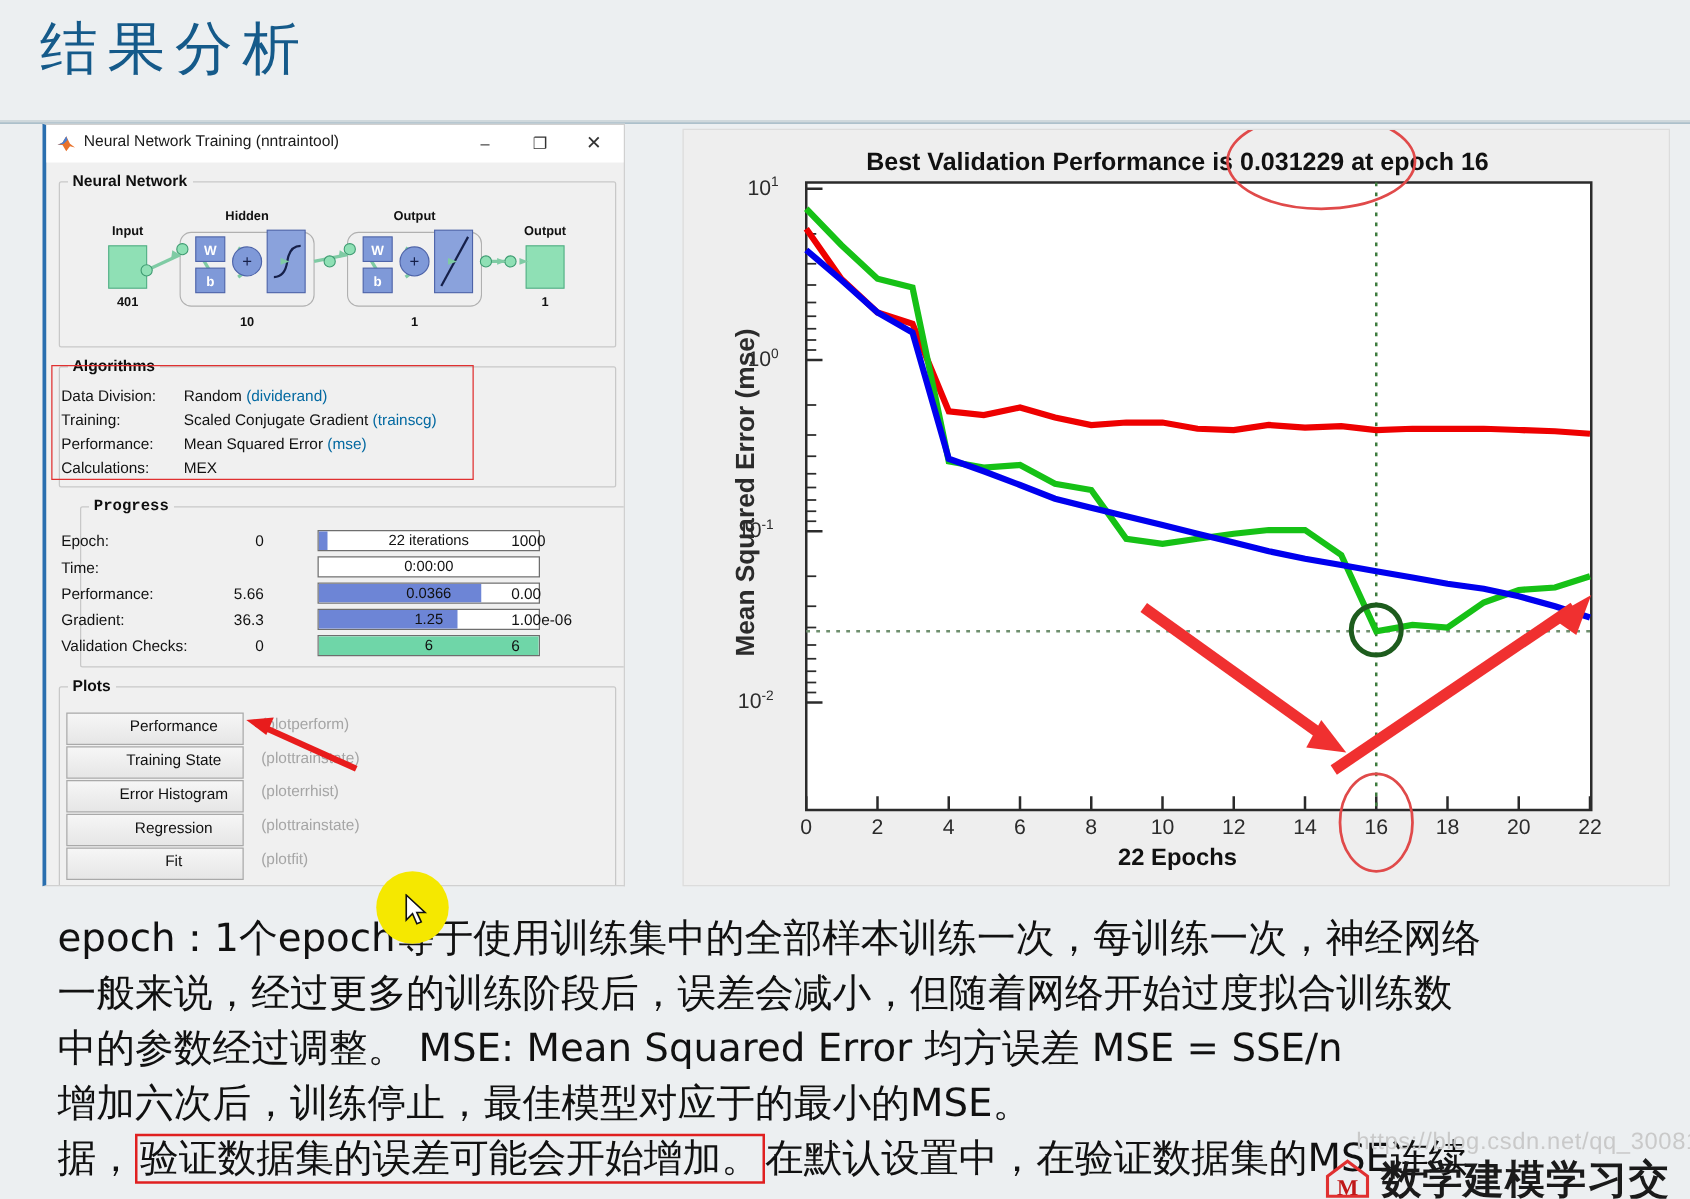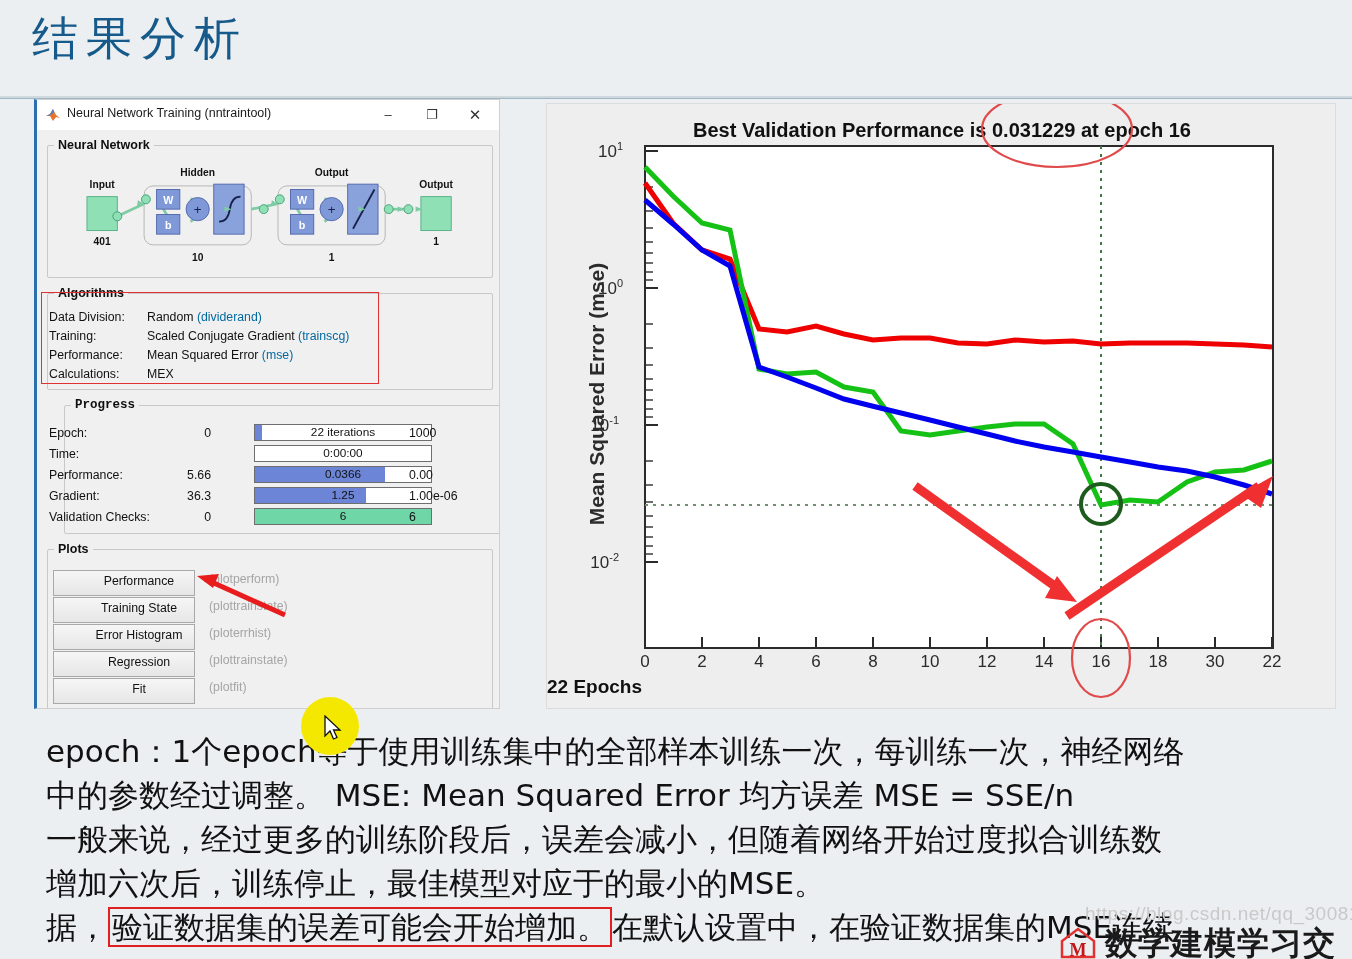--- a/index.html
+++ b/index.html
@@ -106,21 +106,21 @@
   #perf-svg { position:absolute; left:0; top:0; width:790px; height:606px; }
   #perf-title {
     position:absolute; left:0; top:15px; width:790px; text-align:center;
     font-size:20px; font-weight:bold; color:#111;
   }
   #ylabel {
     position:absolute; left:-170px; top:278px; width:440px; text-align:center;
     transform:rotate(-90deg); font-size:21px; font-weight:bold; color:#2b2b2b;
   }
   #xlabel {
-    position:absolute; left:0; top:572px; width:790px; text-align:left;
+    position:absolute; left:0; top:572px; width:790px; text-align:center;
     font-size:19px; font-weight:bold; color:#111;
   }
   .ytick { position:absolute; font-size:17px; color:#2b2b2b; text-align:right; width:66px; }
   .ytick sup { font-size:11px; vertical-align:super; }
   .xtick { position:absolute; font-size:17px; color:#2b2b2b; text-align:center; width:40px; top:548px; }
   #legendbox {
     position:absolute; left:551px; top:62px; width:170px; height:96px;
     background:#ffffff; border:1px solid #1a1a1a;
   }
   .leg-row { position:absolute; left:0; width:100%; height:24px; }
@@ -360,21 +360,21 @@
   <div class="xtick" style="left:78px">0</div>
   <div class="xtick" style="left:135px">2</div>
   <div class="xtick" style="left:192px">4</div>
   <div class="xtick" style="left:249px">6</div>
   <div class="xtick" style="left:306px">8</div>
   <div class="xtick" style="left:363px">10</div>
   <div class="xtick" style="left:420px">12</div>
   <div class="xtick" style="left:477px">14</div>
   <div class="xtick" style="left:534px">16</div>
   <div class="xtick" style="left:591px">18</div>
-  <div class="xtick" style="left:648px">30</div>
+  <div class="xtick" style="left:648px">20</div>
   <div class="xtick" style="left:705px">22</div>
 
   <div id="legendbox">
     <div class="leg-row" style="top:5px">
       <span class="leg-swatch" style="background:#0000ee"></span>
       <span class="leg-label">Train</span>
     </div>
     <div class="leg-row" style="top:29px">
       <span class="leg-swatch" style="background:#16c116"></span>
       <span class="leg-label">Validation</span>
@@ -467,22 +467,22 @@
     <path d="M368 382 L516 488" stroke="#f03030" stroke-width="9" fill="none"></path>
     <path d="M530 498 l-32 -4 l12 -22 z" fill="#f03030"></path>
 
     <path d="M520 512 L712 382" stroke="#f03030" stroke-width="9" fill="none"></path>
     <path d="M726 372 l-12 32 l-20 -14 z" fill="#f03030"></path>
   </svg>
 </div>
 
 <div id="bodytext">
   <p>epoch：1个epoch等于使用训练集中的全部样本训练一次，每训练一次，神经网络</p>
+  <p>一般来说，经过更多的训练阶段后，误差会减小，但随着网络开始过度拟合训练数</p>
   <p>中的参数经过调整。 MSE: Mean Squared Error  均方误差  MSE = SSE/n</p>
-  <p>一般来说，经过更多的训练阶段后，误差会减小，但随着网络开始过度拟合训练数</p>
   <p>增加六次后，训练停止，最佳模型对应于的最小的MSE。</p>
   <p><span>据，</span><span class="hl-box">验证数据集的误差可能会开始增加。</span><span>在默认设置中，在验证数据集的MSE连续</span></p>
 </div>
 
 <div id="watermark">https://blog.csdn.net/qq_30081043</div>
 <svg id="wm-logo" viewBox="0 0 40 34">
   <path d="M4 32 L4 16 L20 4 L36 16 L36 32 Z" fill="none" stroke="#e03030" stroke-width="2.5"></path>
   <text x="20" y="31" font-size="18" font-weight="bold" text-anchor="middle" fill="#c01818" font-family="Liberation Serif, serif">M</text>
 </svg>
 <div id="wm-text">数学建模学习交</div>

